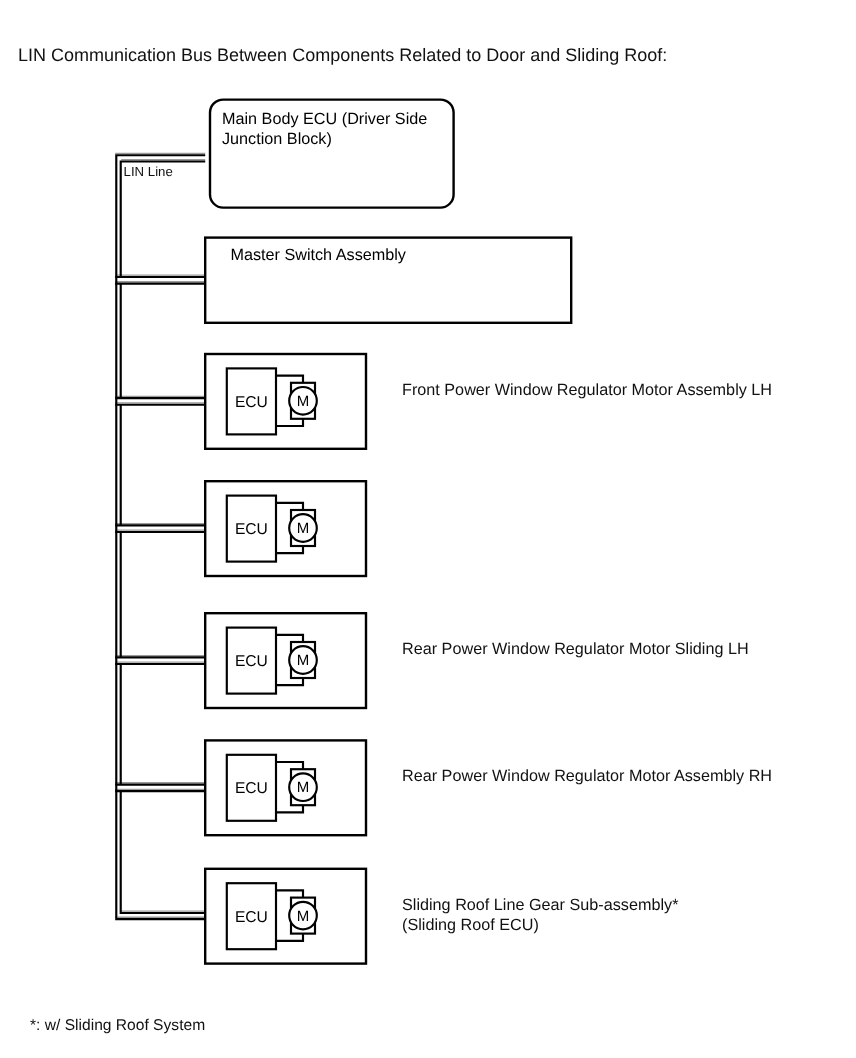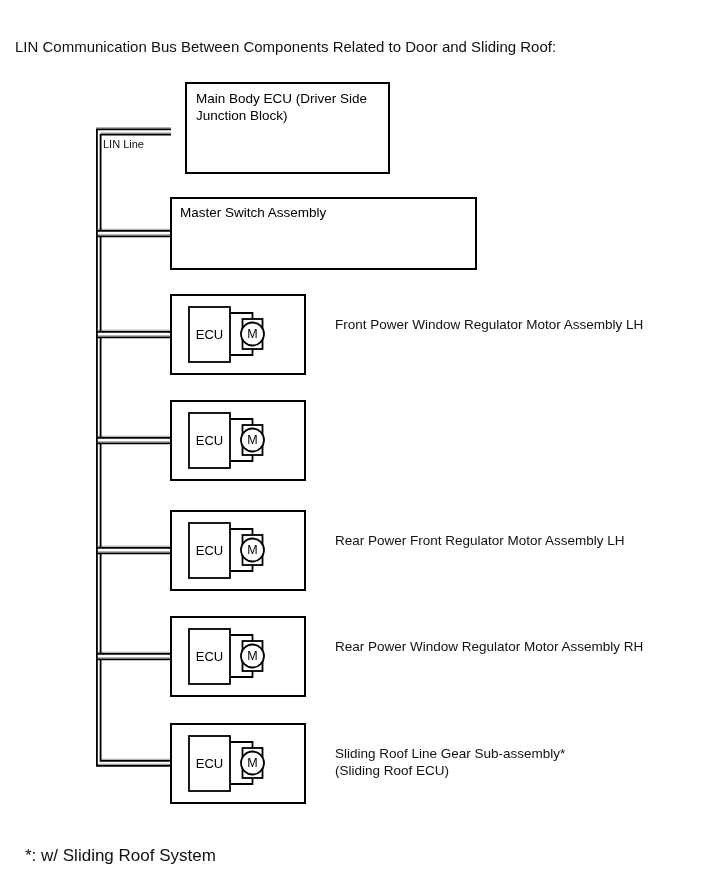--- a/index.html
+++ b/index.html
@@ -6,37 +6,37 @@
   html,body { margin:0; padding:0; background:#fff; }
   .stage {
     position:relative; width:713px; height:882px; background:#ffffff;
     font-family:"Liberation Sans", sans-serif; color:#000; overflow:hidden;
   }
   .title {
     position:absolute; left:15px; top:13px; width:660px;
     font-size:15px; line-height:19px; color:#111;margin-top:24px;
   }
   .footnote {
-    position:absolute; left:25px; top:846px; font-size:17px; color:#111;
+    position:absolute; left:25px; top:846px; font-size:13px; color:#111;
   }
   .lin-label {
     position:absolute; left:103px; top:138px; font-size:11px; color:#111;
   }
   .bus-svg { position:absolute; left:0; top:0; }
   .box {
     position:absolute; box-sizing:border-box; background:#fff;
     border:2px solid #000;
   }
   .main-ecu {
-    left:185px; top:82px; width:205px; height:92px; border-radius:0;
+    left:174px; top:82px; width:205px; height:92px; border-radius:12px;
     padding:6px 4px 0 9px; font-size:13.5px; line-height:17px;
   }
   .master-switch {
     left:170px; top:197px; width:307px; height:73px;
-    padding:5px 6px 0 8px; font-size:13.5px; line-height:17px;
+    padding:5px 6px 0 20px; font-size:13.5px; line-height:17px;
   }
   .motor-box { left:170px; width:136px; height:81px; }
   .unit-svg { display:block; }
   .ln { fill:none; stroke:#000; stroke-width:1.8; }
   .ln-fill { fill:#ffffff; stroke:#000; stroke-width:1.8; }
   .svg-ecu { font-family:"Liberation Sans", sans-serif; font-size:13px; fill:#000; }
   .svg-m   { font-family:"Liberation Sans", sans-serif; font-size:12.5px; fill:#000; }
   .comp-label {
     position:absolute; font-size:13.5px; line-height:17px; color:#111;
     white-space:pre-line;
@@ -93,21 +93,21 @@
   <div class="box motor-box" style="top:510px">
     <svg class="unit-svg" width="114" height="77" viewBox="0 0 114 77">
       <rect class="ln" x="17" y="11" width="41" height="55"></rect>
       <path class="ln" d="M58 17H80.5V23M58 59H80.5V53"></path>
       <rect class="ln" x="70.5" y="23" width="20" height="30"></rect>
       <circle class="ln-fill" cx="80.5" cy="38" r="11.5"></circle>
       <text class="svg-ecu" x="37.5" y="43" text-anchor="middle">ECU</text>
       <text class="svg-m" x="80.5" y="42.3" text-anchor="middle">M</text>
     </svg>
   </div>
-  <div class="comp-label" style="left:295px; top:532px">Rear Power Front Regulator Motor Assembly LH</div>
+  <div class="comp-label" style="left:295px; top:532px">Rear Power Window Regulator Motor Sliding LH</div>
 
   <div class="box motor-box" style="top:616px">
     <svg class="unit-svg" width="114" height="77" viewBox="0 0 114 77">
       <rect class="ln" x="17" y="11" width="41" height="55"></rect>
       <path class="ln" d="M58 17H80.5V23M58 59H80.5V53"></path>
       <rect class="ln" x="70.5" y="23" width="20" height="30"></rect>
       <circle class="ln-fill" cx="80.5" cy="38" r="11.5"></circle>
       <text class="svg-ecu" x="37.5" y="43" text-anchor="middle">ECU</text>
       <text class="svg-m" x="80.5" y="42.3" text-anchor="middle">M</text>
     </svg>

